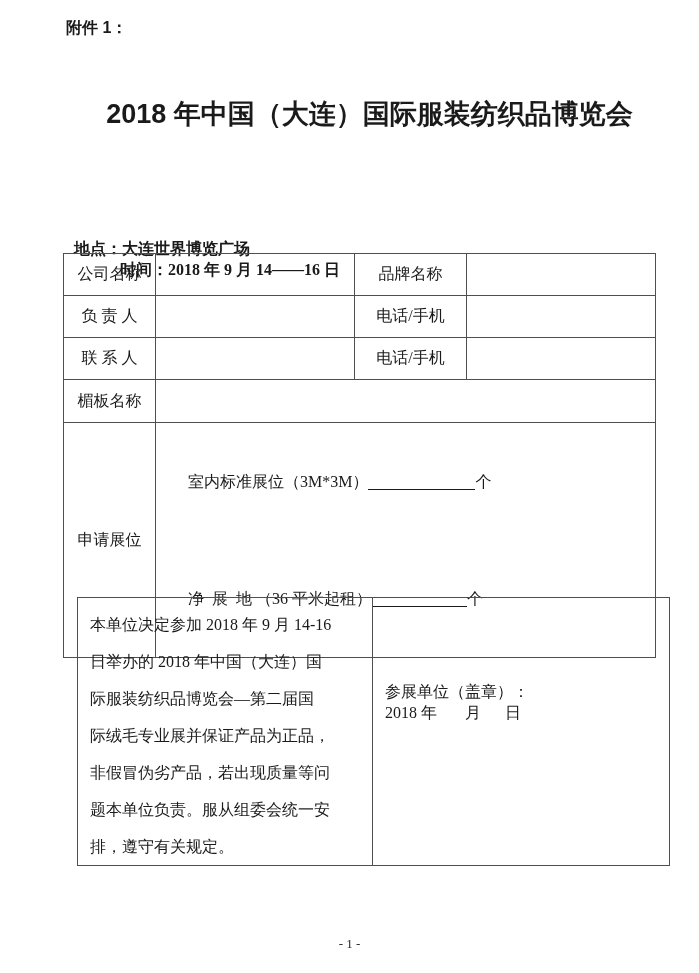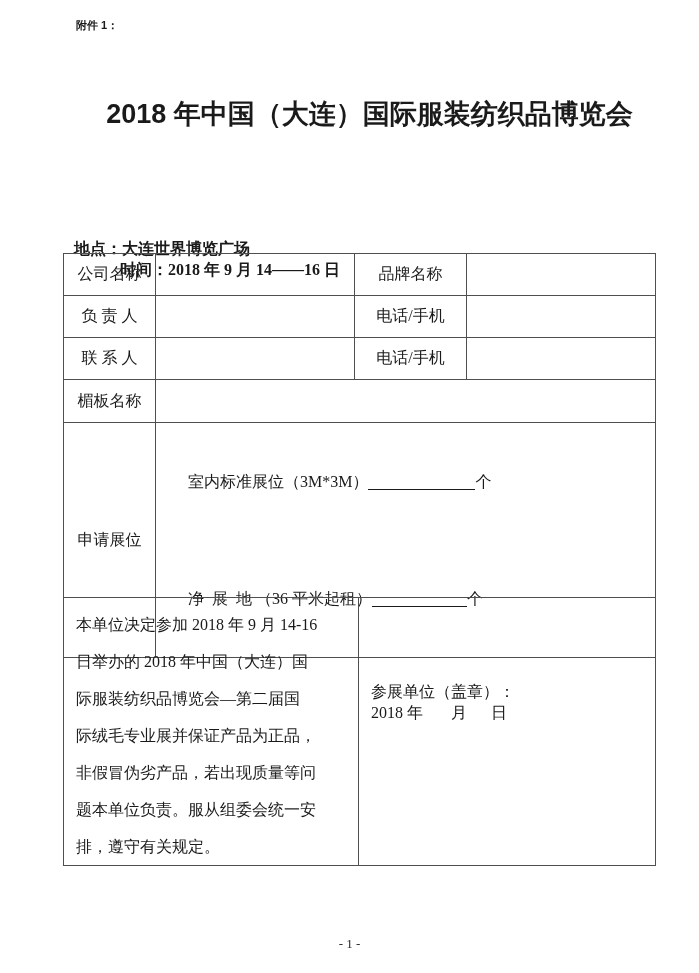--- a/index.html
+++ b/index.html
@@ -2,23 +2,23 @@
 <html><head>
 <meta charset="utf-8">
 <style>
   html,body{margin:0;padding:0;}
   body{
     width:699px;height:973px;background:#ffffff;position:relative;
     font-family:"Liberation Serif","DejaVu Serif",serif;
     color:#1a1a1a;overflow:hidden;
   }
   .attachment{
-    position:absolute;left:76px;top:18px;
+    position:absolute;left:66px;top:18px;
     font-family:"Liberation Sans","DejaVu Sans",sans-serif;
-    font-weight:700;font-size:11px;white-space:pre;
+    font-weight:700;font-size:16px;white-space:pre;
   }
   .title{
     position:absolute;left:0;top:93px;width:699px;text-align:center;
     font-family:"Liberation Sans","DejaVu Sans",sans-serif;
     font-weight:700;font-size:27px;line-height:42px;padding-left:20px;
   }
   .info-line{
     position:absolute;left:66px;top:221px;font-size:16px;white-space:pre;font-weight:bold;
   }
   .info-line .time{margin-left:46px;}
@@ -33,21 +33,21 @@
   .r-booth{height:83px;}
   .booth-cell{padding:2px 0 2px 15px;vertical-align:middle;}
   .booth-line{line-height:39px;white-space:pre;}
   .blank{
     display:inline-block;border-bottom:1px solid #1a1a1a;
     vertical-align:-3px;height:14px;
   }
   .blank-1{width:107px;}
   .blank-2{width:95px;}
   .decl-table{
-    position:absolute;left:63px;top:597px;width:592px;font-size:16px;
+    position:absolute;left:77px;top:597px;width:592px;font-size:16px;
   }
   .decl-table td{border:1px solid #4f4f4f;vertical-align:top;padding:0;overflow:hidden;}
   .decl-table tr{height:268px;}
   .decl-cell{width:295px;}
   .sig-cell{width:297px;}
   .decl-text{
     padding:8px 8px 0 12px;line-height:37px;white-space:pre-line;
   }
   .sig-stamp{padding:84px 0 0 12px;white-space:pre;}
   .sig-date{padding-left:12px;white-space:pre;}

